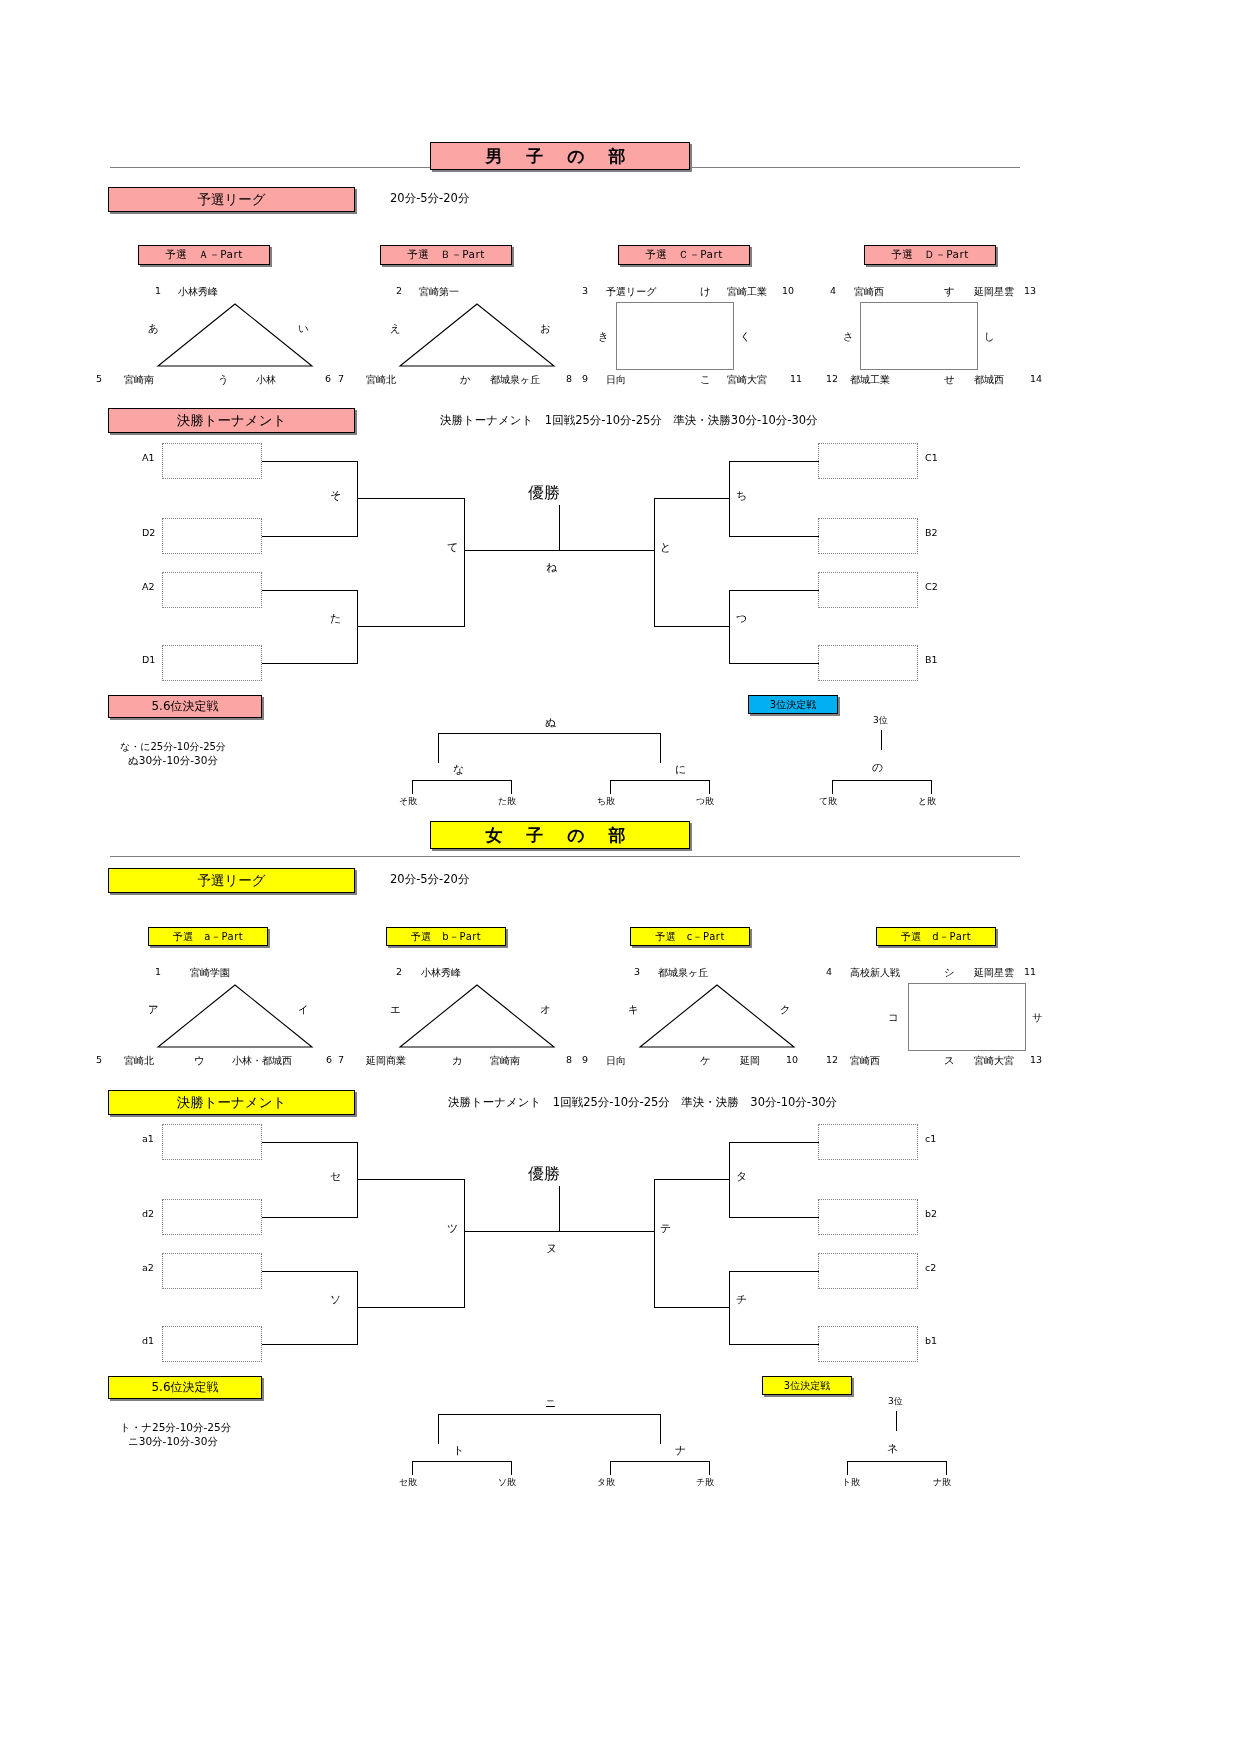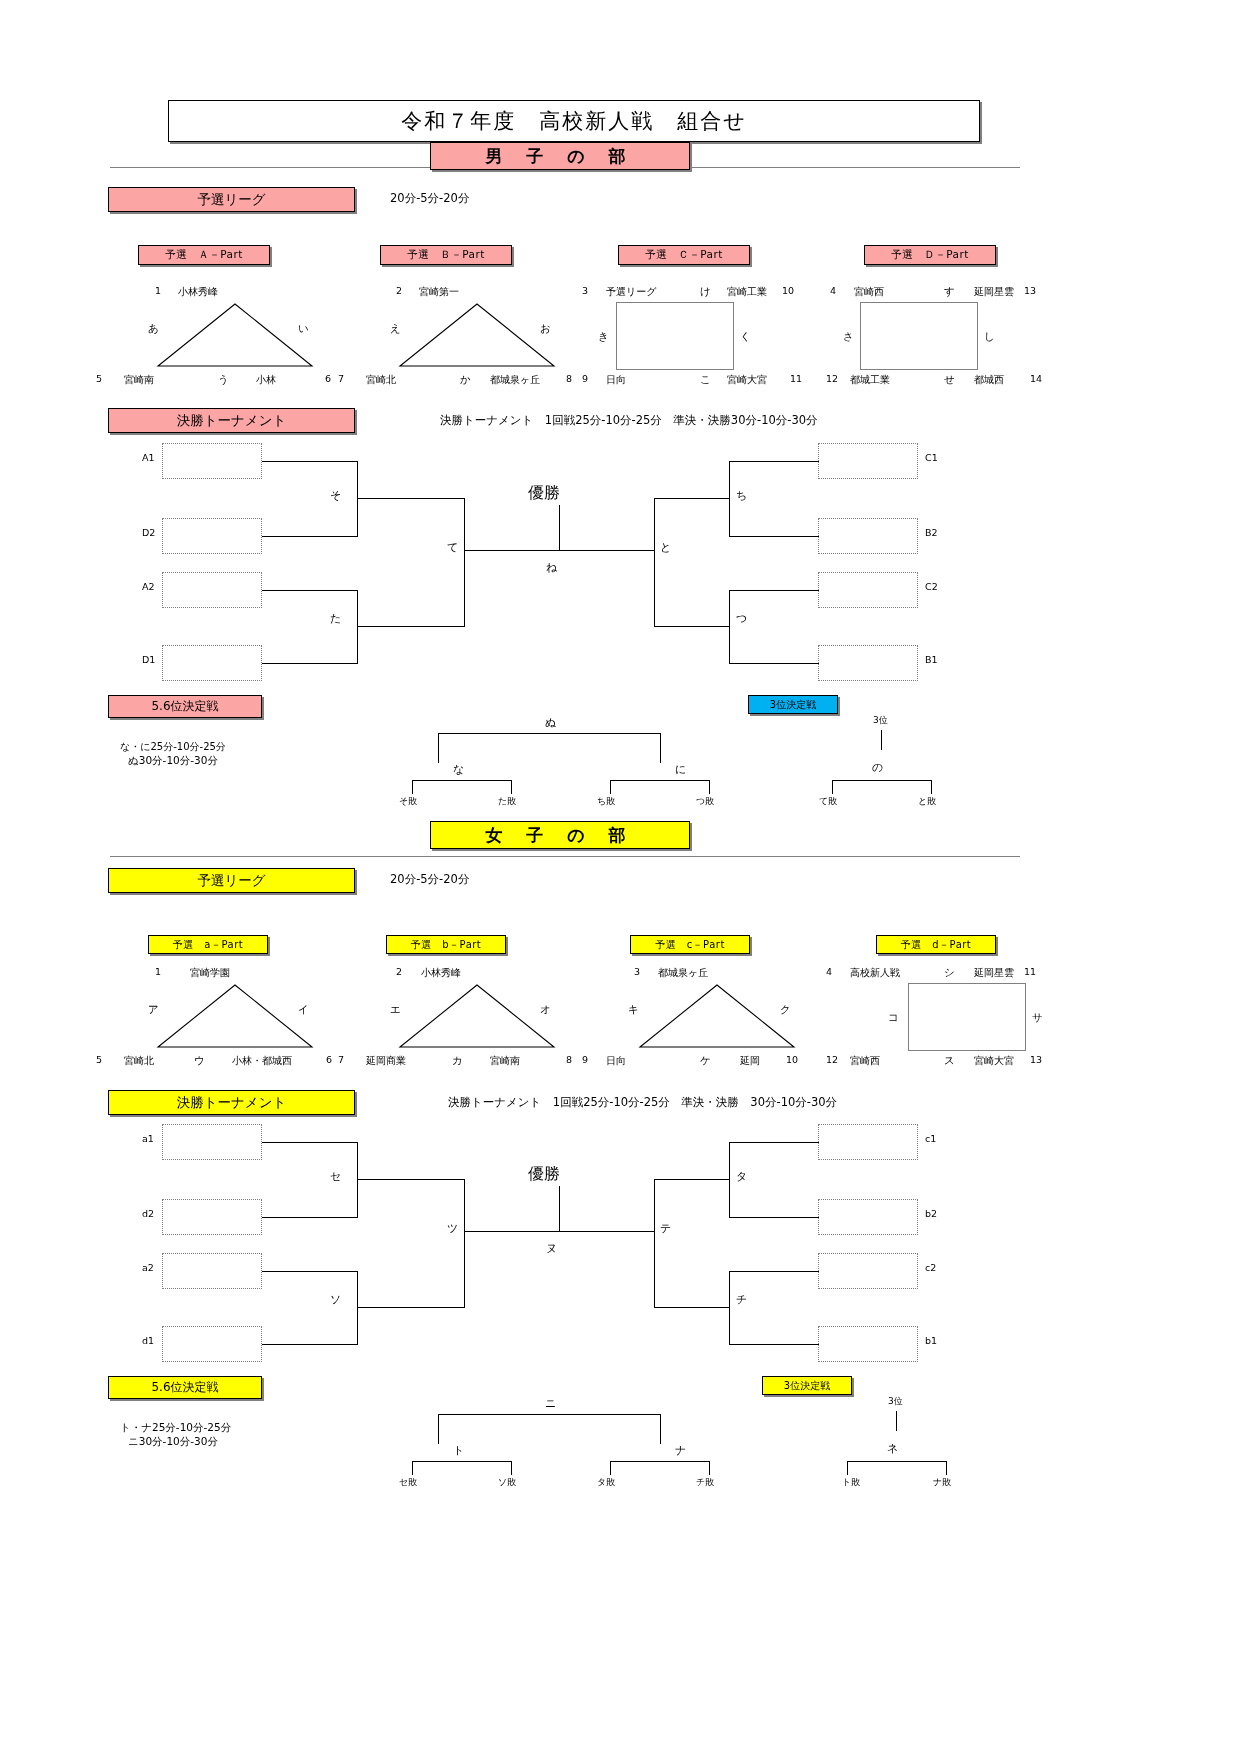--- a/index.html
+++ b/index.html
@@ -25,21 +25,21 @@
   .blue{background:#fca5a5;}
   .yellow{background:#FFFF00;}
   .cyan{background:#00B0F0;}
   .lbl-box{
     border:1.5px solid #000;box-shadow:2px 2px 0 #808080;
     display:flex;align-items:center;justify-content:center;
     font-size:13px;
   }
   .lbl-big{width:245px;height:23px;font-size:13.5px;}
   .lbl-part{width:130px;height:18px;font-size:10.5px;letter-spacing:.5px;}
-  .lbl-part-w{width:118px;height:17px;font-size:10px;letter-spacing:.5px;margin-top:8px;}
+  .lbl-part-w{width:118px;height:17px;font-size:10px;letter-spacing:.5px;}
   .lbl-3rd{width:88px;height:17px;font-size:10px;}
   .note{font-size:11.5px;white-space:nowrap;}
   .tiny{font-size:9px;white-space:nowrap;}
   .team{font-size:10px;white-space:nowrap;}
   .num{font-size:9.5px;}
   .kana{font-size:10.5px;}
   .mkana{font-size:11px;}
   .slot{
     border:1px dotted #808080;width:100px;height:36px;box-sizing:border-box;
   }
@@ -47,21 +47,20 @@
   .hl{height:1px;}
   .vl{width:1px;}
   .grp-box{border:1.5px solid #808080;box-sizing:border-box;}
   svg{display:block;overflow:visible;}
 </style>
 </head>
 <body>
 
 <div class="pg">
 
-  <div class="abs ttl-box">令和７年度　高校新人戦　組合せ</div>
 
   <div class="abs rule" style="left:110px;top:167px;width:910px;"></div>
   <div class="abs sec-band blue" style="left:430px;top:142px;width:258px;">男 子 の 部</div>
 
   <div class="abs lbl-box lbl-big blue" style="left:108px;top:187px;">予選リーグ</div>
   <div class="abs note" style="left:390px;top:191px;">20分-5分-20分</div>
 
   <div class="abs lbl-box lbl-part blue" style="left:138px;top:245px;">予選　Ａ－Part</div>
   <div class="abs num" style="left:155px;top:285px;">1</div>
   <div class="abs team" style="left:178px;top:285px;">小林秀峰</div>

